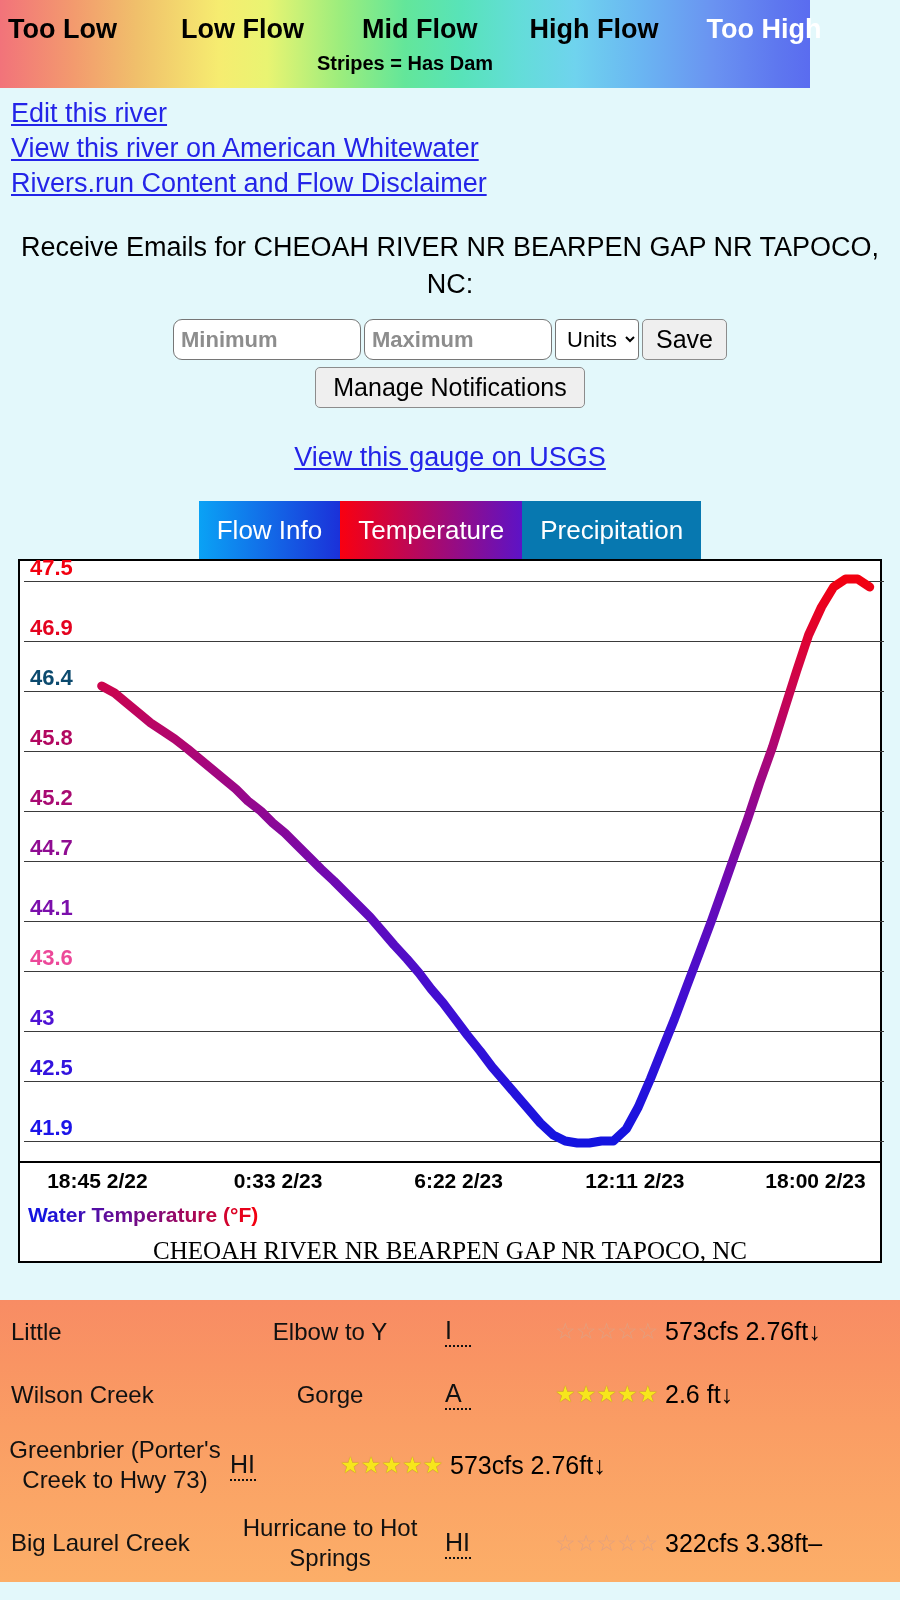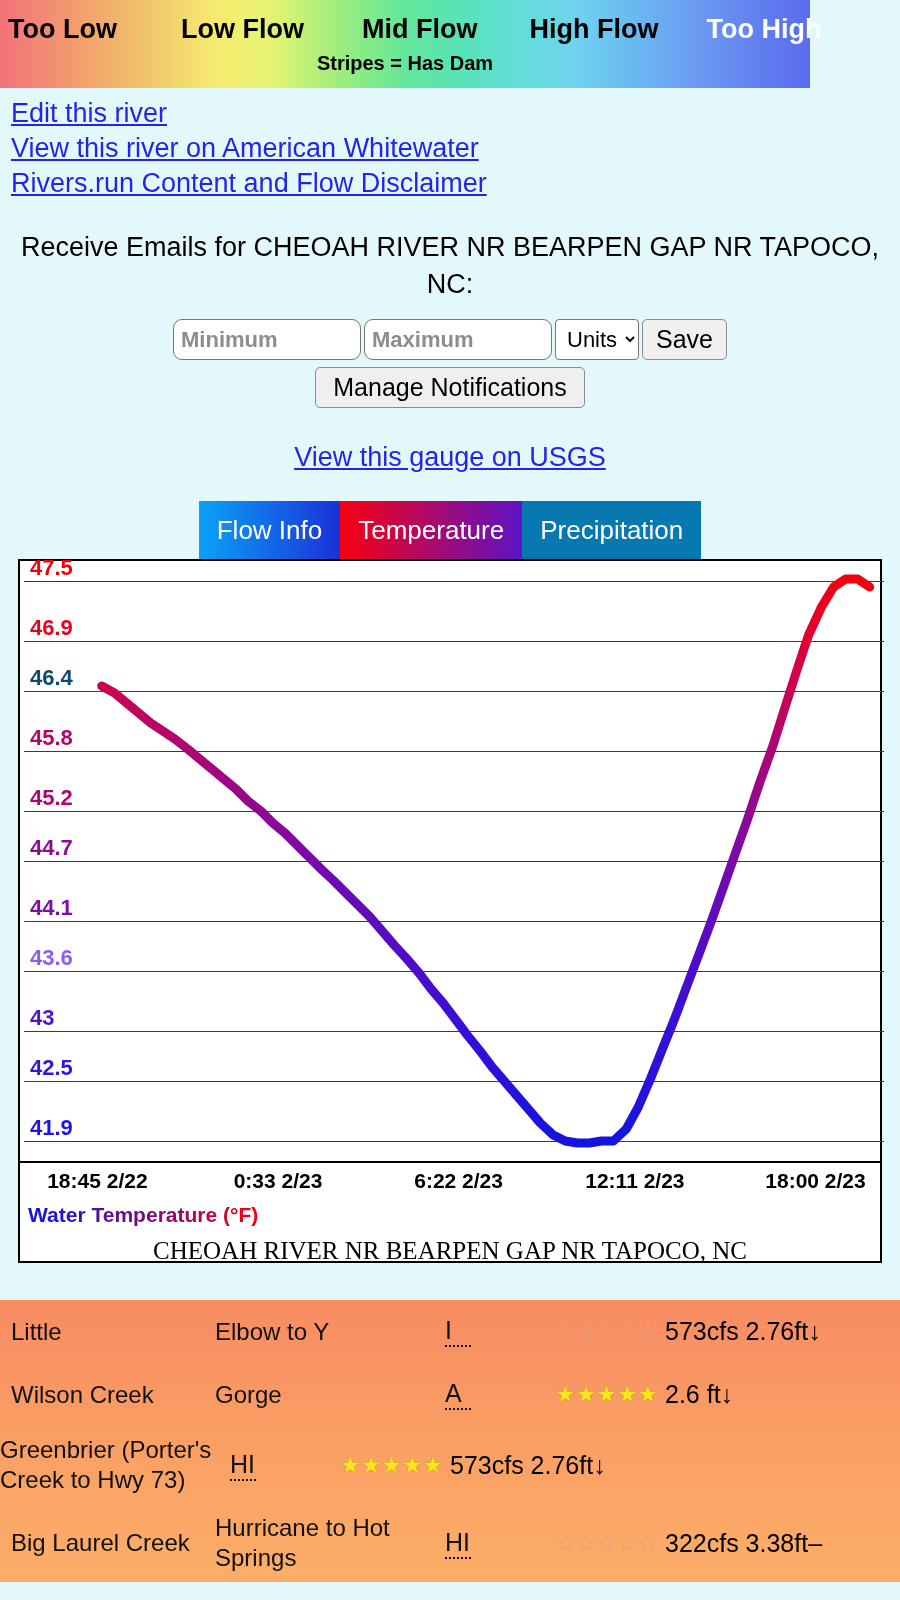--- a/index.html
+++ b/index.html
@@ -173,21 +173,21 @@
     display:flex; align-items:center;
     width:900px;
     padding:9px 0;
     cursor:pointer;
   }
   .rr0 { background:linear-gradient(180deg,#f88c64 0%,#f99463 100%); min-height:63px;}
   .rr1 { background:linear-gradient(180deg,#f99463 0%,#fa9d64 100%); min-height:63px;}
   .rr2 { background:linear-gradient(180deg,#fa9d64 0%,#fba666 100%); min-height:63px;}
   .rr3 { background:linear-gradient(180deg,#fba666 0%,#fcae68 100%); min-height:63px;}
   .col-name  { width:215px; padding-left:11px; font-size:24px; color:#111; line-height:30px; }
-  .col-sect  { width:230px; font-size:24px; color:#111; line-height:30px; }
+  .col-sect  { width:230px; font-size:24px; color:#111; line-height:30px;text-align:center; }
   .col-class { width:80px; font-size:25px; color:#111;
                border-bottom:2px dotted #111; align-self:center;
                display:inline-block; width:auto; min-width:26px; margin-right:62px;}
   .class-wrap { width:110px; display:flex; justify-content:flex-start; }
   .col-stars { width:110px; font-size:23px; letter-spacing:0px; white-space:nowrap; }
   .stars-on  { color:#f7e61c; text-shadow:0 0 1px #8a7a00; }
   .stars-off { color:#e0a080; }
   .col-flow  { font-size:25px; color:#000; white-space:nowrap; }
   .trend { font-size:25px; }
 </style>
@@ -247,21 +247,21 @@
         <div class="ylab" style="color: #0c4a6e; top: 106px;">46.4</div>
         <div class="gline" style="top: 190px;"></div>
         <div class="ylab" style="color: rgb(178, 7, 96); top: 166px;">45.8</div>
         <div class="gline" style="top: 250px;"></div>
         <div class="ylab" style="color: rgb(168, 10, 114); top: 226px;">45.2</div>
         <div class="gline" style="top: 300px;"></div>
         <div class="ylab" style="color: rgb(143, 12, 146); top: 276px;">44.7</div>
         <div class="gline" style="top: 360px;"></div>
         <div class="ylab" style="color: rgb(123, 15, 171); top: 336px;">44.1</div>
         <div class="gline" style="top: 410px;"></div>
-        <div class="ylab" style="color: #8b5cf6; top: 386px;">43.6</div>
+        <div class="ylab" style="color: #ec4899; top: 386px;">43.6</div>
         <div class="gline" style="top: 470px;"></div>
         <div class="ylab" style="color: rgb(78, 18, 212); top: 446px;">43</div>
         <div class="gline" style="top: 520px;"></div>
         <div class="ylab" style="color: rgb(51, 19, 222); top: 496px;">42.5</div>
         <div class="gline" style="top: 580px;"></div>
         <div class="ylab" style="color: rgb(28, 20, 232); top: 556px;">41.9</div>
       </div>
     <svg id="curve-svg" width="860" height="600" viewBox="0 0 860 600" preserveAspectRatio="none">
       <defs>
         <linearGradient id="tgrad" x1="0" y1="1" x2="0" y2="0">

